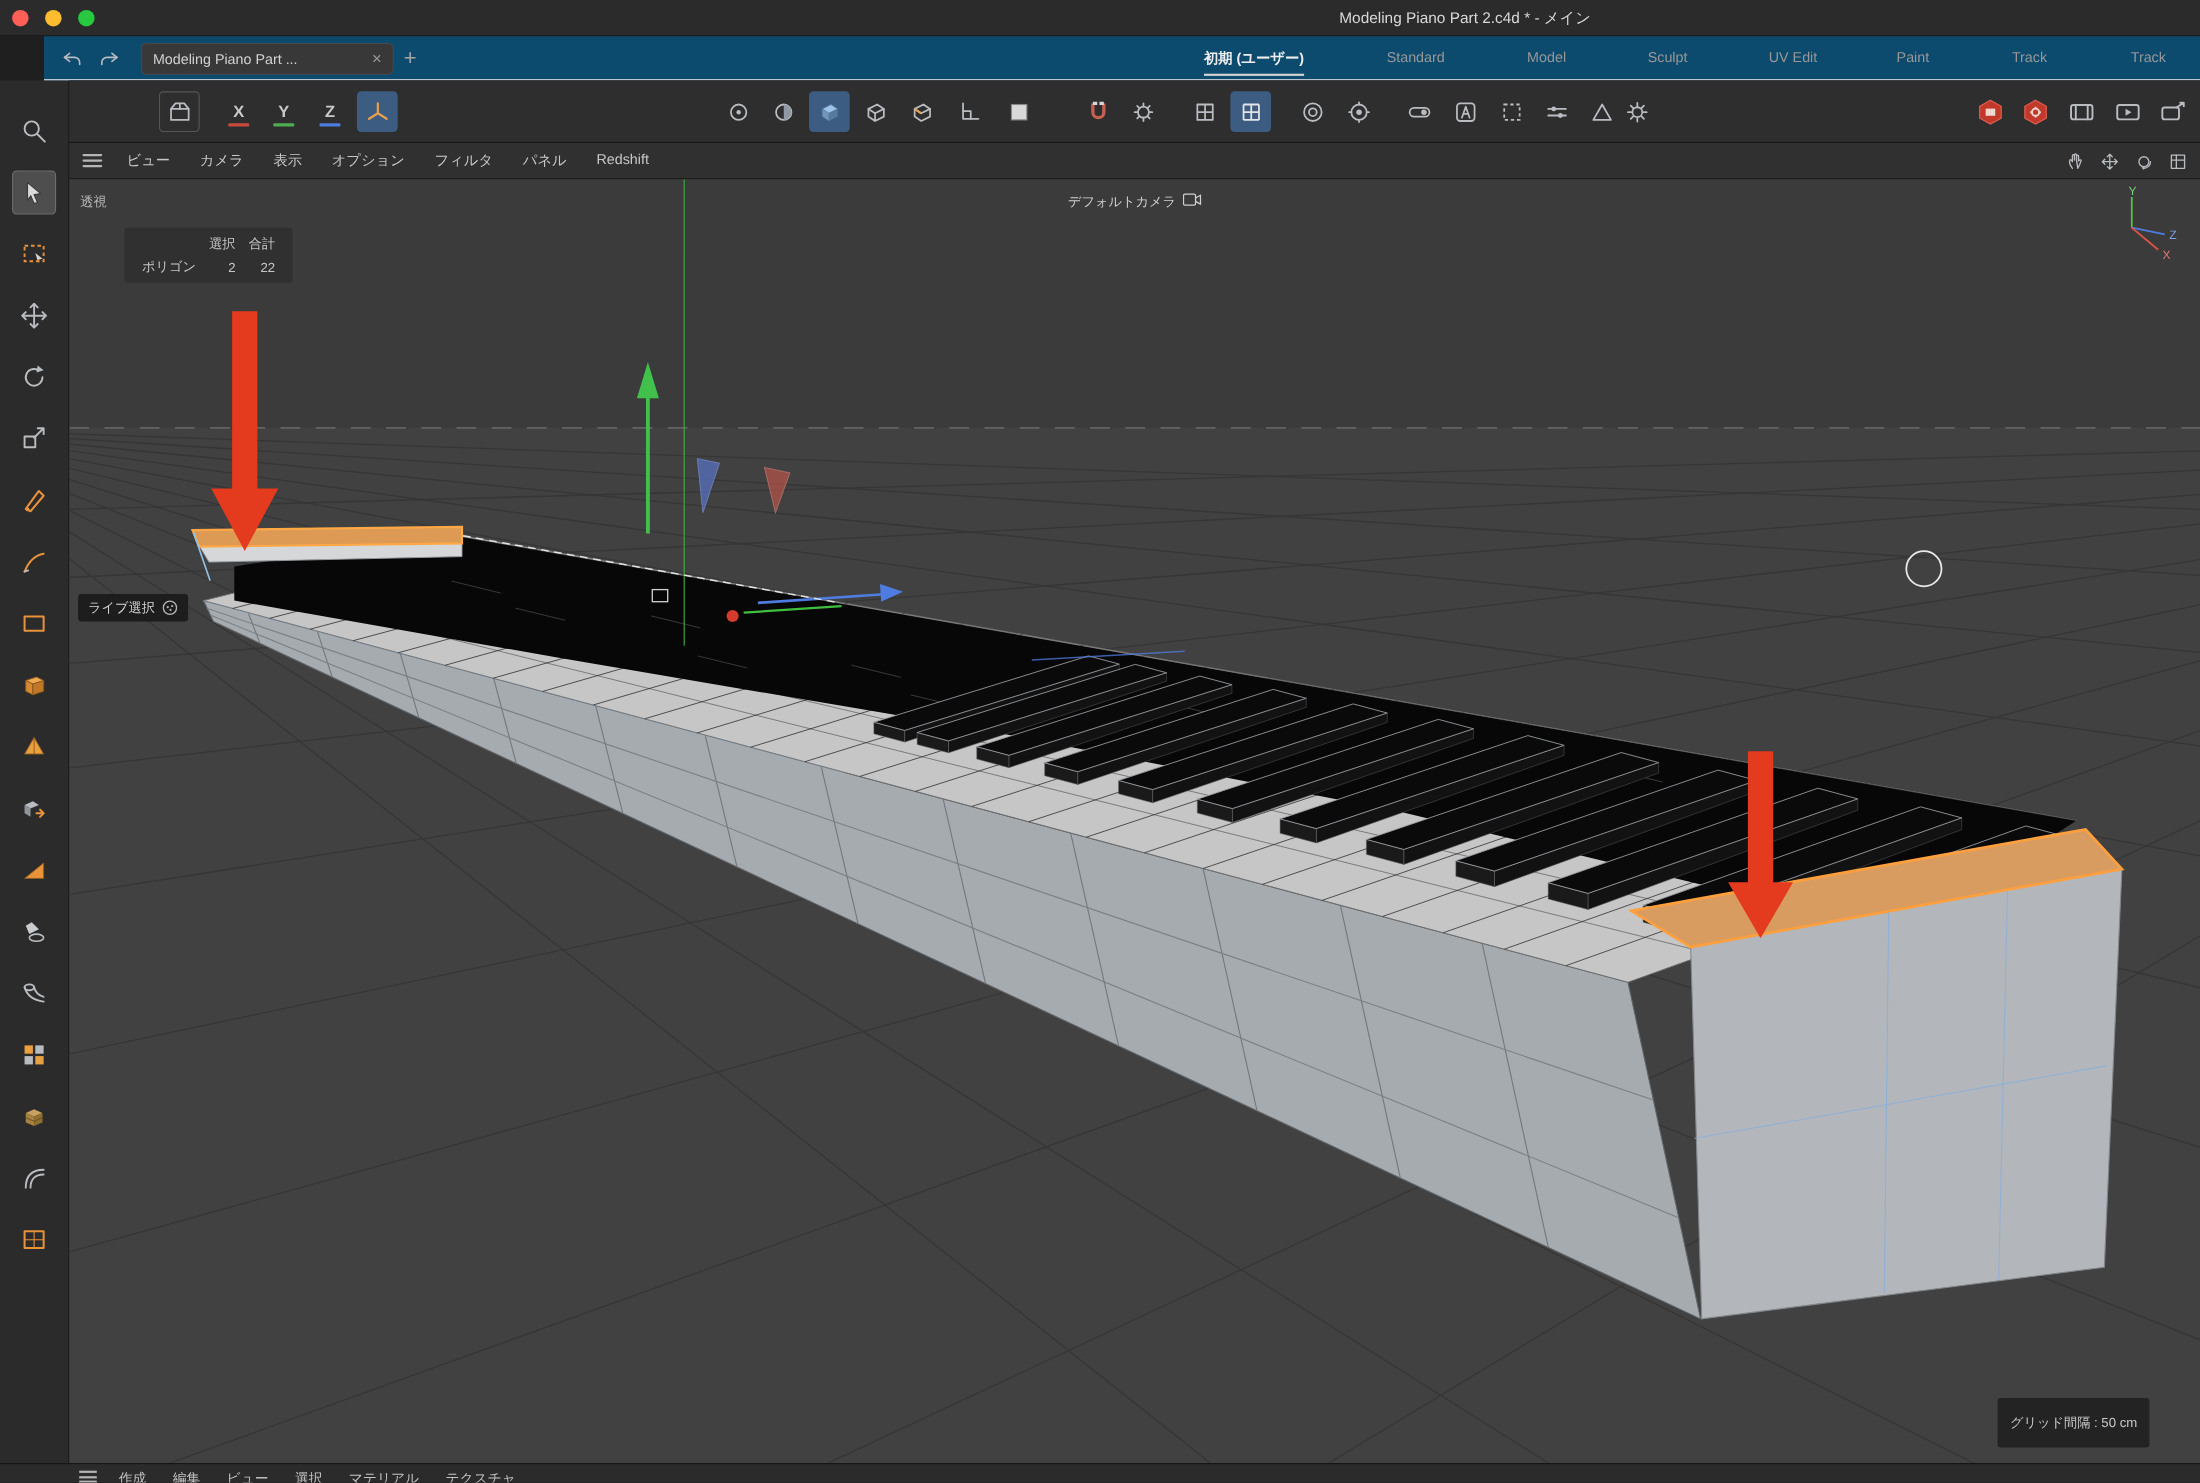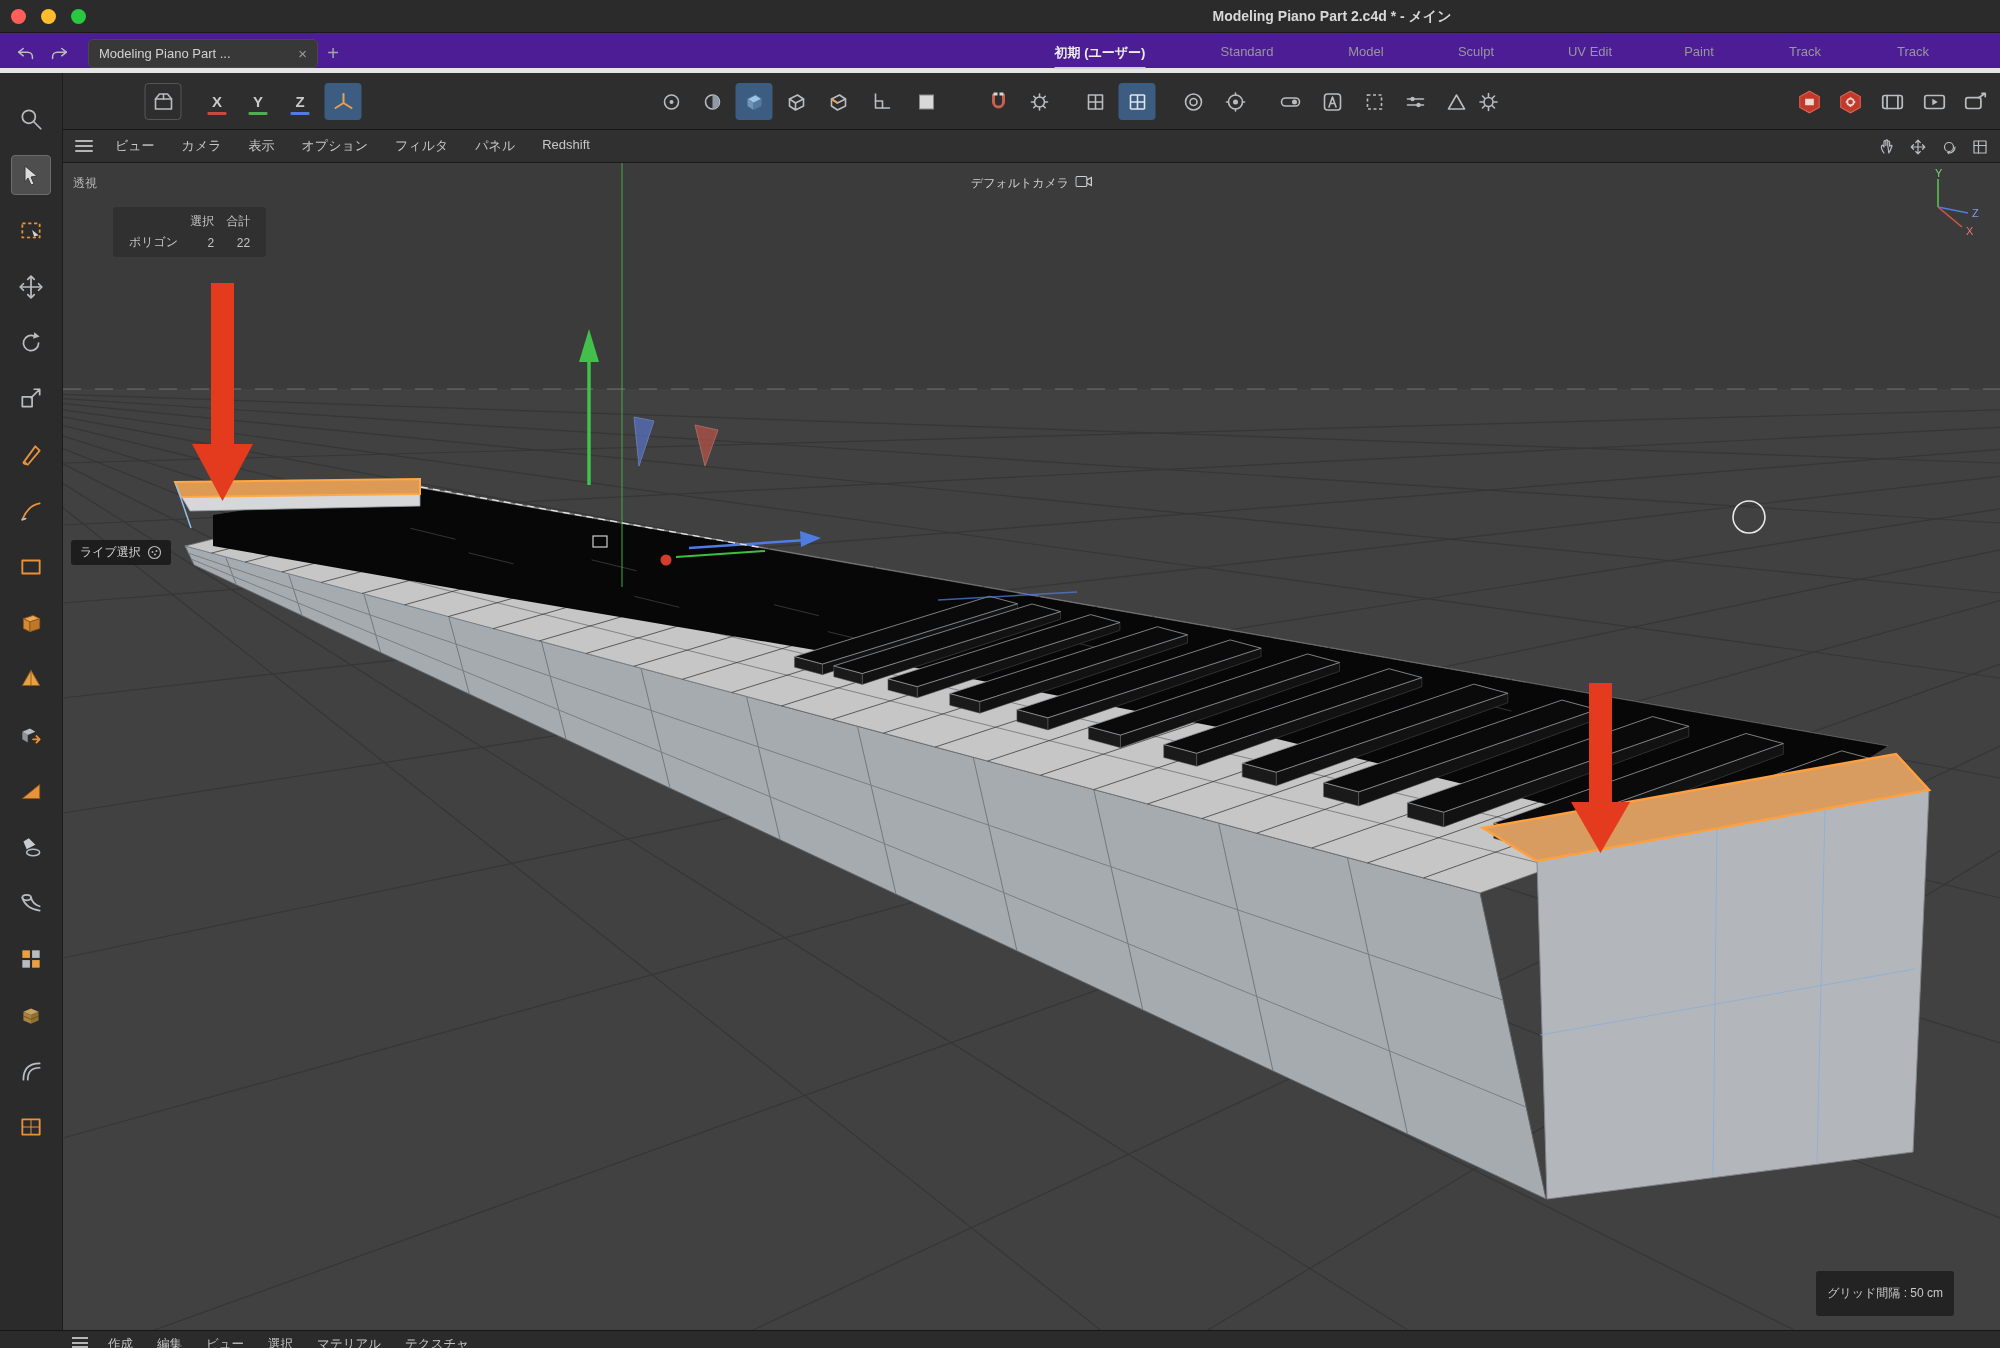--- a/index.html
+++ b/index.html
@@ -7,24 +7,24 @@
     font-family:"Liberation Sans","DejaVu Sans",sans-serif;color:#c8c8c8;}
   .app{width:2000px;height:1348px;display:flex;flex-direction:column;}
 
   
   .titlebar{height:33px;background:#2b2b2b;border-bottom:1px solid #191919;position:relative;flex:none;}
   .traffic{position:absolute;top:9px;width:15px;height:15px;border-radius:50%;}
   .tl-red{left:11px;background:#ff5f57;}
   .tl-yellow{left:41px;background:#febc2e;}
   .tl-green{left:71px;background:#28c840;}
   .win-title{position:absolute;left:1332px;top:8px;transform:translateX(-50%);
-    font-size:14px;font-weight:bold;color:#d8d8d8;white-space:nowrap;}
+    font-size:14px;font-weight:normal;color:#d8d8d8;white-space:nowrap;}
 
   
-  .tabbar{height:40px;background:#4c1d95;border-bottom:5px solid #e5e5e5;position:relative;flex:none;}
+  .tabbar{height:40px;background:#0c4a6e;border-bottom:1px solid #e5e5e5;position:relative;flex:none;margin-left:40px;}
   .histbtn{position:absolute;top:8px;width:26px;height:26px;transform:translateX(-50%);
     display:flex;align-items:center;justify-content:center;}
   .doc-tab{position:absolute;left:88px;top:6px;width:230px;height:29px;background:#383838;
     border:1px solid #484848;border-radius:5px;display:flex;align-items:center;
     padding:0 10px;color:#d2d2d2;font-size:13px;}
   .doc-tab .close{margin-left:auto;color:#9c9c9c;font-size:15px;cursor:default;}
   .add-tab{position:absolute;left:333px;top:6px;width:26px;height:28px;color:#a5a5a5;
     font-size:20px;display:flex;align-items:center;justify-content:center;transform:translateX(-50%);}
   .layout-item{position:absolute;top:11px;transform:translateX(-50%);color:#989898;
     font-size:13px;white-space:nowrap;padding-bottom:5px;}

